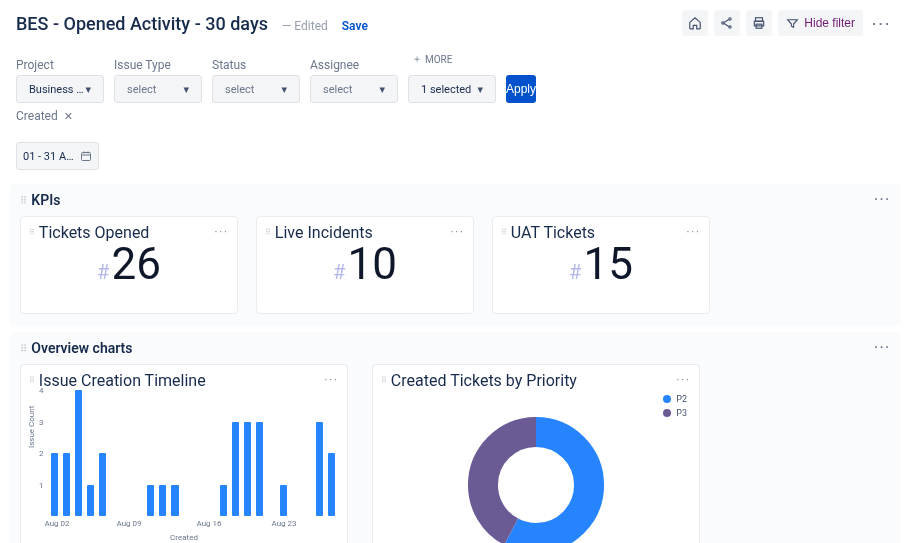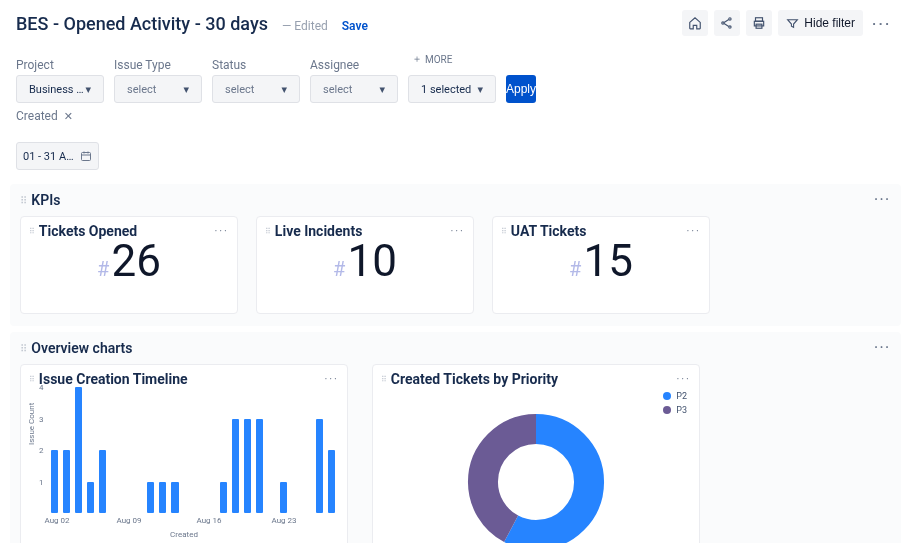--- a/index.html
+++ b/index.html
@@ -5,21 +5,21 @@
   html,body{margin:0;padding:0;font-family:-apple-system,BlinkMacSystemFont,"Segoe UI",Roboto,Arial,sans-serif;font-size:12px;color:#172B4D;background:#fff;}
   .page{width:911px;min-height:543px;position:relative;}
   .header{display:flex;align-items:center;padding:10px 16px 4px 16px;}
   .title-wrap{display:flex;align-items:baseline;gap:14px;flex:1;}
   .title{font-size:18px;font-weight:500;}
   .edited{color:#97A0AF;font-size:12px;}
   .save{color:#0052CC;font-weight:600;font-size:12px;cursor:pointer;}
   .hdr-actions{display:flex;align-items:center;gap:6px;}
   .icon-btn{width:26px;height:26px;border:none;border-radius:3px;background:#F4F5F7;display:flex;align-items:center;justify-content:center;cursor:pointer;color:#42526E;}
   .icon-btn svg{width:14px;height:14px;stroke:#42526E;}
-  .pill-btn{height:26px;border:none;border-radius:3px;background:#F4F5F7;display:flex;align-items:center;gap:5px;padding:0 8px;cursor:pointer;color:#0f172a;font-size:12px;}
+  .pill-btn{height:26px;border:none;border-radius:3px;background:#F4F5F7;display:flex;align-items:center;gap:5px;padding:0 8px;cursor:pointer;color:#701a75;font-size:12px;}
   .pill-btn svg{width:13px;height:13px;stroke:#42526E;fill:none;}
   .filters{display:flex;gap:10px;padding:6px 16px 0 16px;align-items:flex-end;flex-wrap:wrap;}
   .filter{display:flex;flex-direction:column;gap:3px;}
   .filter-label{font-size:12px;color:#6B778C;}
   .select{height:26px;min-width:62px;border:1px solid #DFE1E6;border-radius:3px;background:#F4F5F7;display:flex;align-items:center;padding:0 12px;font-size:11px;color:#6B778C;cursor:pointer;position:relative;}
   .select.populated{color:#172B4D;}
   .select .chev{margin-left:auto;color:#42526E;}
   .more{display:flex;align-items:center;gap:3px;color:#6B778C;font-size:10px;cursor:pointer;height:26px;padding:0 4px;}
   .apply{height:28px;background:#0052CC;color:#fff;border:none;border-radius:3px;padding:0 0;font-size:12px;cursor:pointer;font-weight:500;}
   .created-row{padding:6px 16px 8px 16px;}
@@ -30,21 +30,21 @@
   .section{background:#FAFBFC;margin:6px 10px;border-radius:4px;padding:8px 10px 12px 10px;position:relative;}
   .section-header{display:flex;align-items:center;gap:6px;margin-bottom:8px;}
   .grip{color:#C1C7D0;letter-spacing:-2px;font-size:10px;cursor:grab;}
   .section-title{font-size:14px;font-weight:600;}
   .sec-more{margin-left:auto;color:#6B778C;letter-spacing:2px;cursor:pointer;font-weight:700;}
   .kpi-row{display:flex;gap:18px;}
   .card{background:#fff;border:1px solid #EBECF0;border-radius:4px;position:relative;}
   .kpi{width:200px;height:84px;padding:6px 8px;}
   .card-head{display:flex;align-items:center;gap:4px;}
   .cgrip{color:#C1C7D0;font-size:8px;cursor:grab;}
-  .card-title{font-size:14px;font-weight:700;}
+  .card-title{font-size:16px;font-weight:400;}
   .card-more{margin-left:auto;color:#6B778C;letter-spacing:2px;font-size:11px;cursor:pointer;}
   .kpi-body{display:flex;align-items:baseline;justify-content:center;height:60px;}
   .hash{color:#B3B9E8;font-size:20px;margin-right:2px;}
   .num{color:#0f172a;font-size:44px;font-weight:400;line-height:1;}
   .chart-row{display:flex;gap:24px;}
   .chart-card{width:310px;height:190px;padding:6px 8px;}
   .chart-body{position:relative;height:156px;}
   .bar-area{position:absolute;left:22px;right:4px;top:0;bottom:30px;display:flex;align-items:flex-end;gap:5px;}
   .bar{background:#2684FF;width:8px;border-radius:1px;}
   .ytick{position:absolute;left:10px;font-size:8px;color:#6B778C;}

